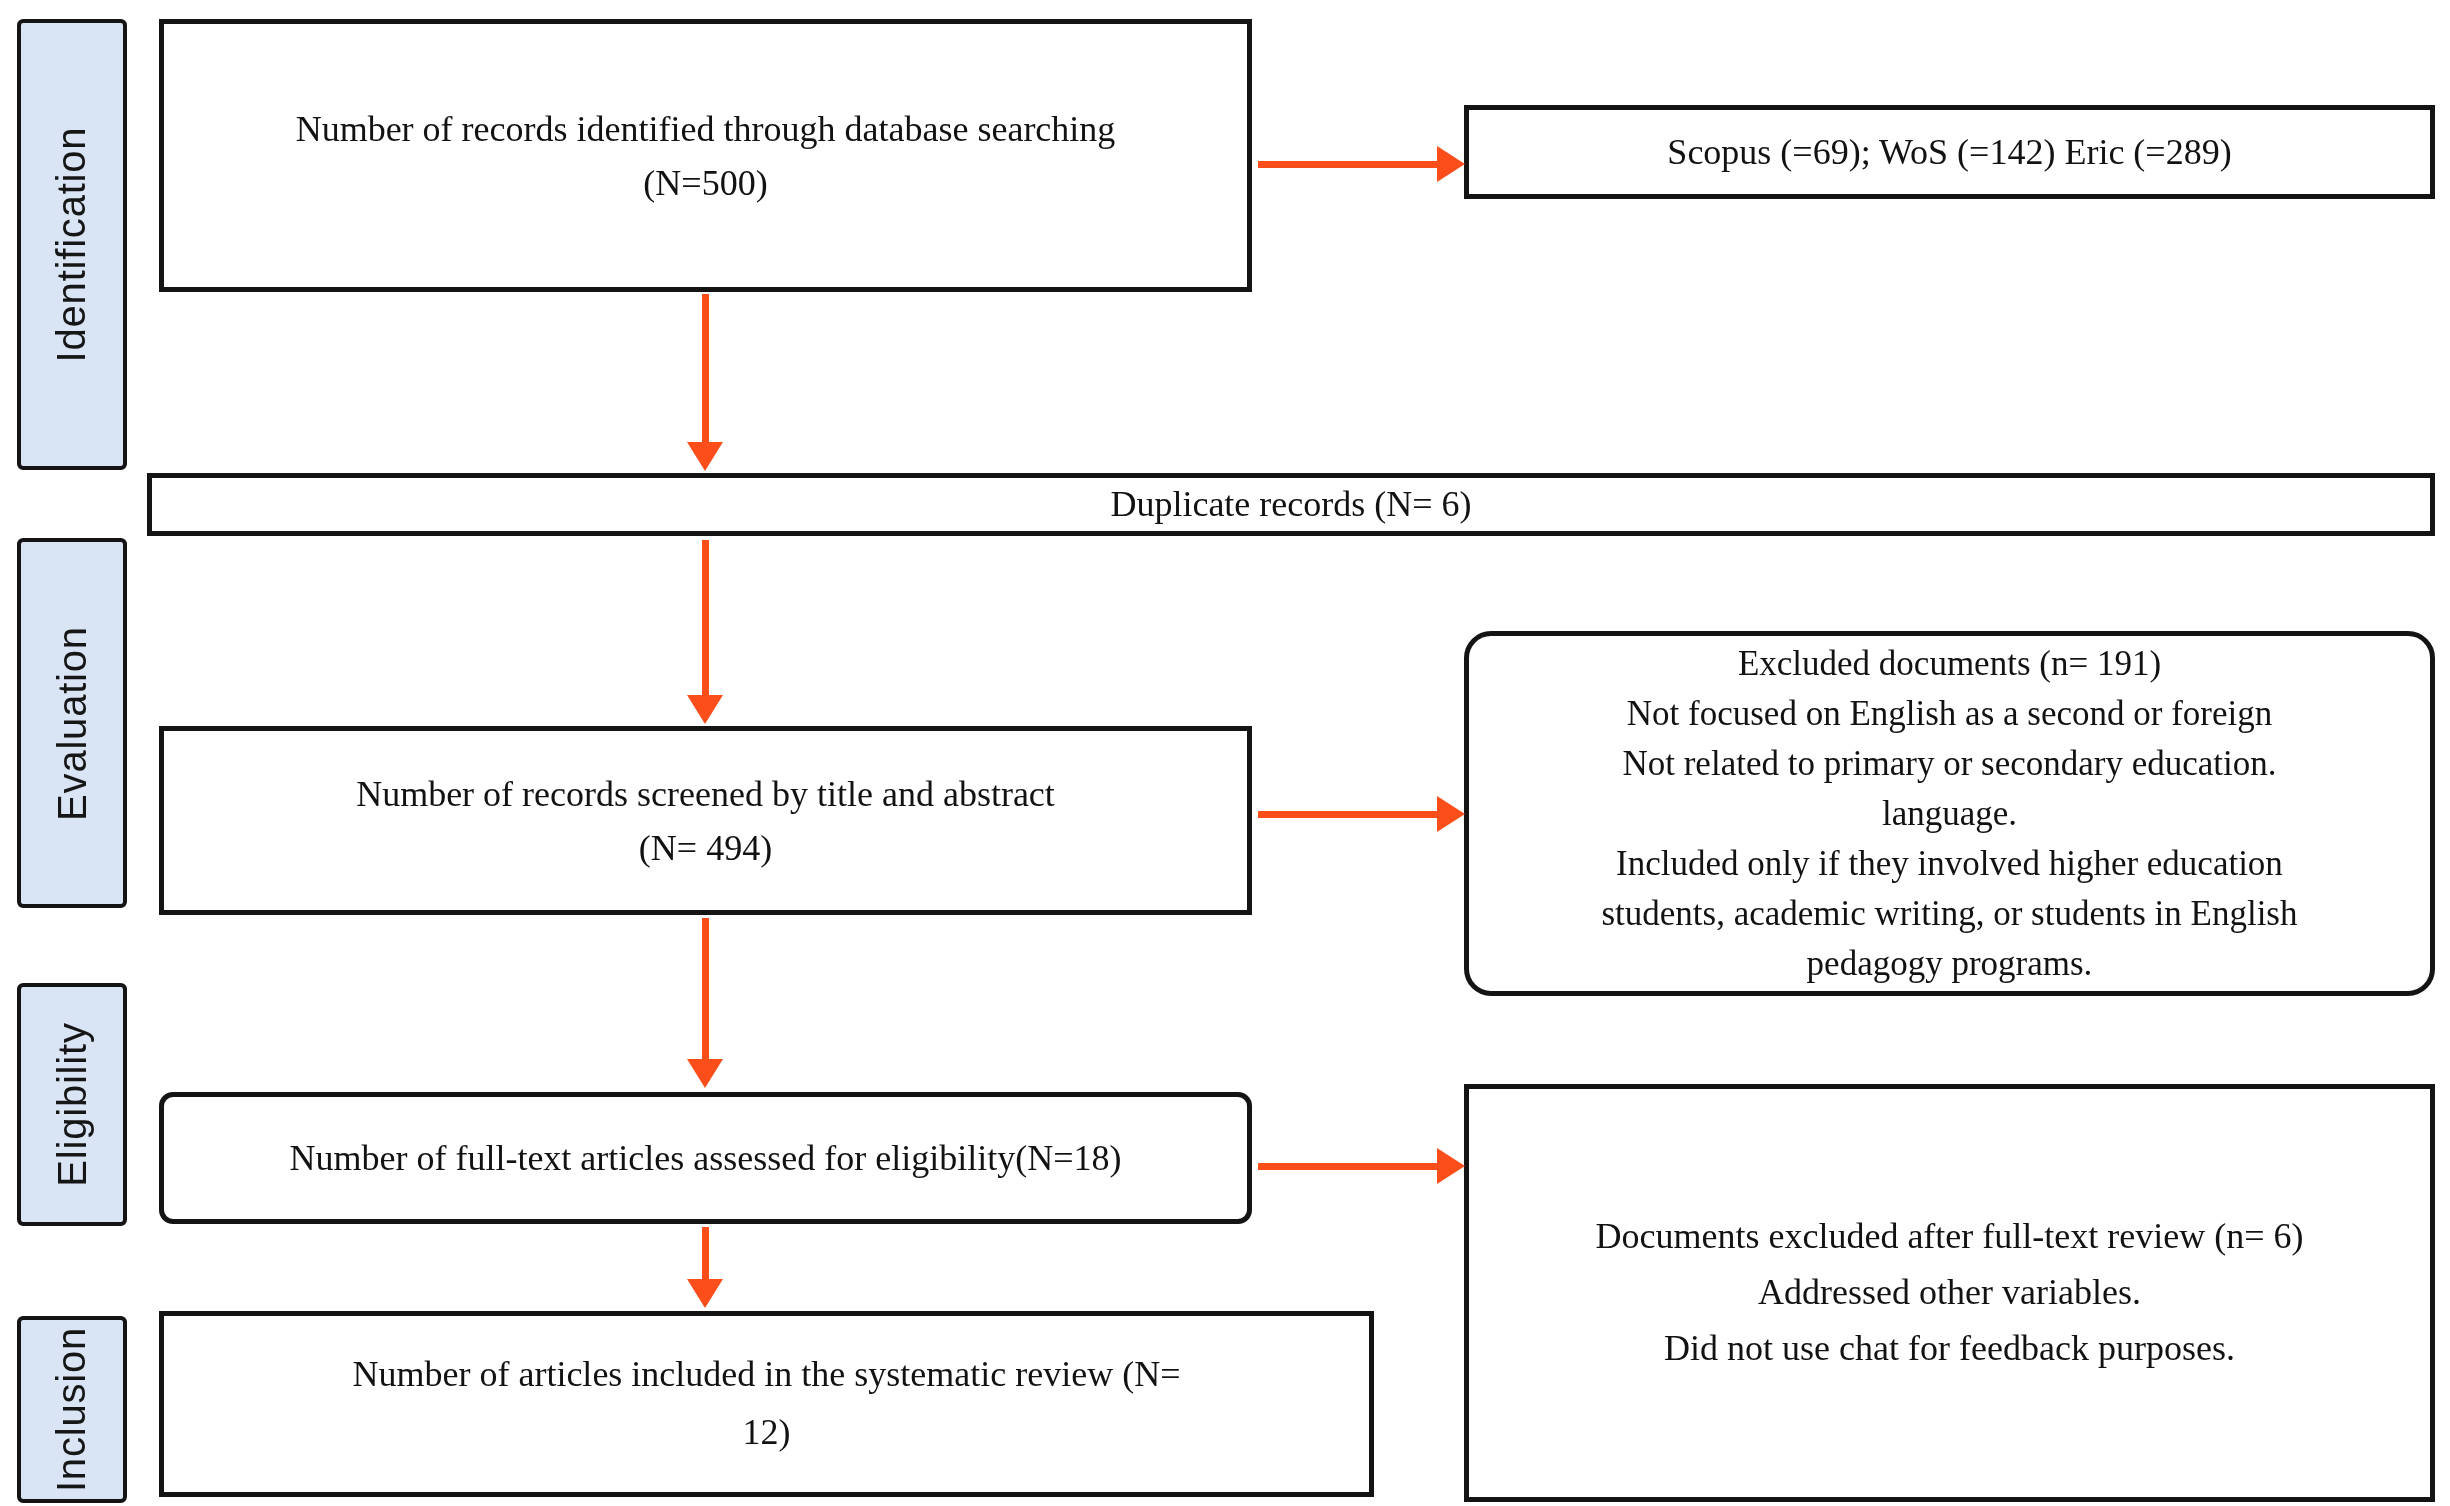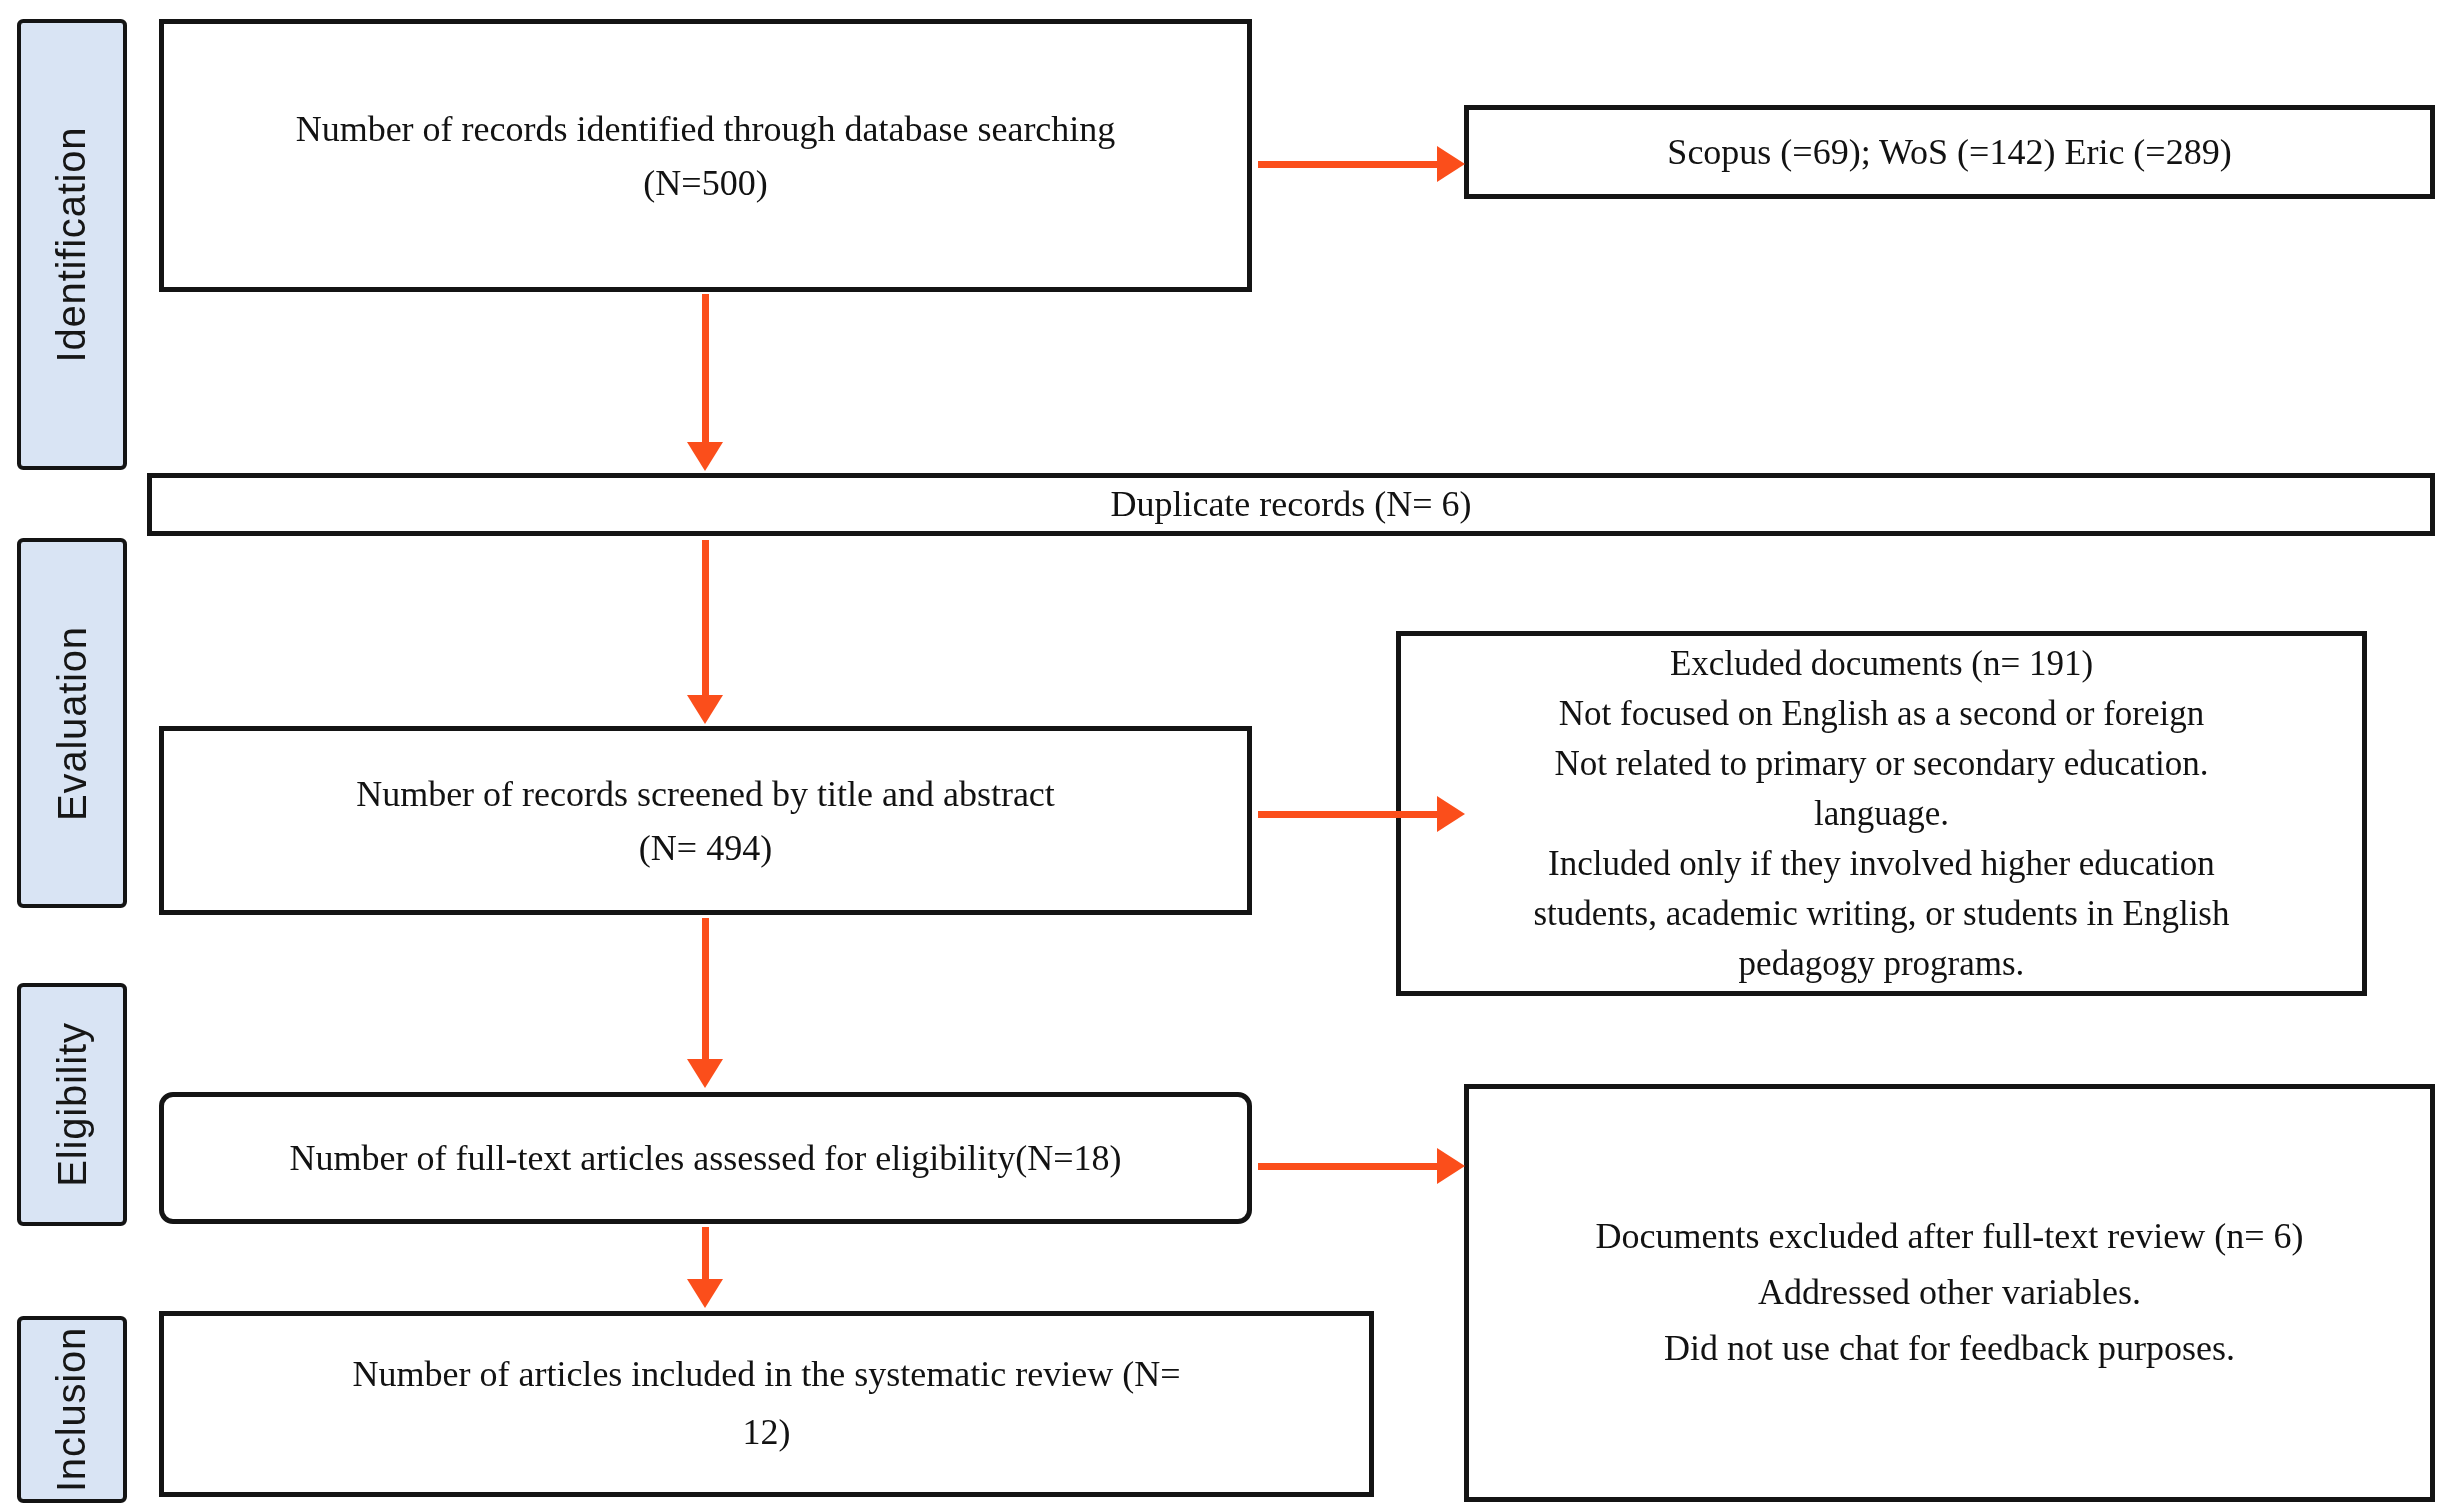--- a/index.html
+++ b/index.html
@@ -43,21 +43,21 @@
     box-sizing:border-box;
     display:flex;flex-direction:column;align-items:center;justify-content:center;
     text-align:center;
     font-size:36px;
     line-height:1.5;
   }
   #box-records-identified{left:159px;top:19.4px;width:1093px;height:273px;}
   #box-database-sources{left:1464px;top:105px;width:971px;height:94px;}
   #box-duplicate-records{left:147px;top:473px;width:2288px;height:63px;line-height:1.1;}
   #box-records-screened{left:159px;top:726px;width:1093px;height:189px;}
-  #box-excluded-screening{left:1396px;top:631px;width:971px;height:365px;font-size:35px;line-height:50px;}
+  #box-excluded-screening{left:1464px;top:631px;width:971px;height:365px;font-size:35px;line-height:50px;border-radius:27px;}
   #box-fulltext-assessed{left:159px;top:1092px;width:1093px;height:132px;border-radius:14px;}
   #box-excluded-fulltext{left:1464px;top:1084px;width:971px;height:418px;line-height:1.55;text-align:right;}
   #box-articles-included{left:159px;top:1311px;width:1215px;height:186px;line-height:1.6;}
 
   
   .arrow{position:absolute;}
   .arrow .shaft{position:absolute;background:var(--arrow);}
   .arrow .head{position:absolute;width:0;height:0;}
 
   .arrow.vertical{width:36px;}

